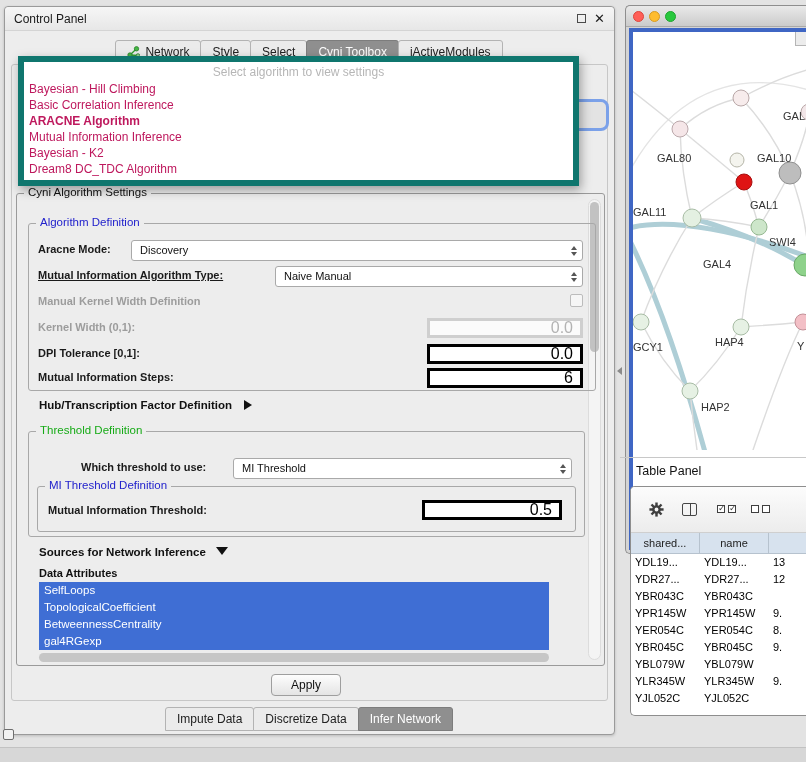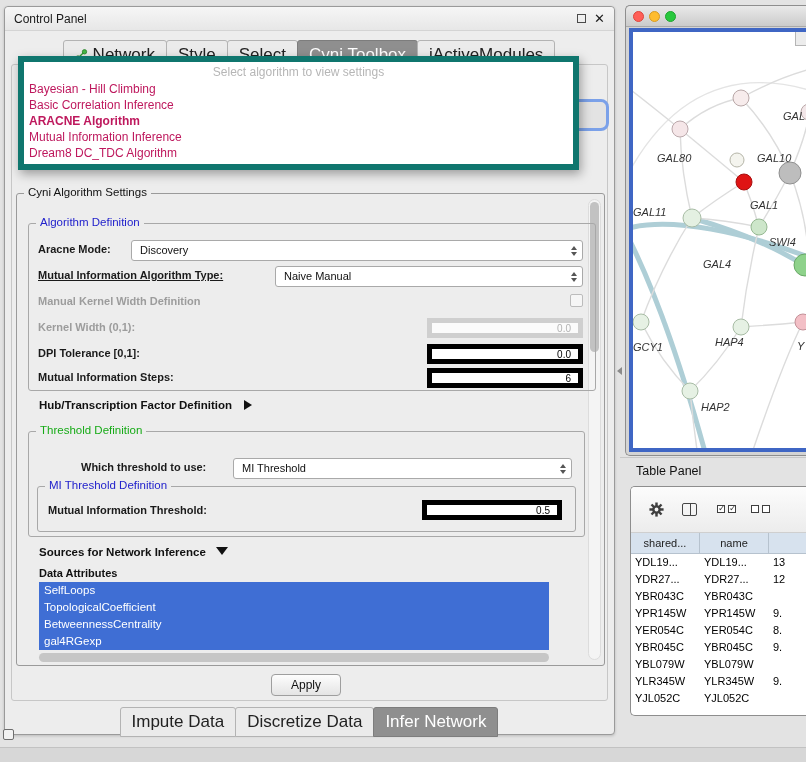--- a/index.html
+++ b/index.html
@@ -16,21 +16,21 @@
         background:#ededed; border:1px solid #9a9a9a; border-radius:4px;
         box-shadow:0 1px 3px rgba(0,0,0,.18); }
   .cp-title { position:absolute; top:0; left:0; right:0; height:24px;
         background:linear-gradient(#f6f6f6,#e7e7e7); border-bottom:1px solid #d4d4d4;
         border-radius:4px 4px 0 0; font-size:12px; color:#1a1a1a; line-height:24px; padding-left:9px; }
   .cp-controls { position:absolute; right:9px; top:6px; display:flex; gap:8px; align-items:center; }
   .float-btn { width:9px; height:9px; border:1.5px solid #4a4a4a; background:transparent; }
   .close-btn { font-size:13px; font-weight:bold; color:#1a1a1a; line-height:11px; cursor:default; }
 
   .cp-tabs { position:absolute; top:33px; left:0; right:0; display:flex; justify-content:center; z-index:3; }
-  .tab { font-size:17px; color:#222; background:#ebebeb; border:1px solid #b3b3b3;
+  .tab { font-size:12px; color:#222; background:#ebebeb; border:1px solid #b3b3b3;
          padding:4px 11px; margin-left:-1px; display:flex; gap:5px; align-items:center;
          border-radius:3px 3px 0 0; white-space:nowrap; }
   .tab.selected { background:#8f8f8f; color:#fff; border-color:#7d7d7d; }
 
   .tab-pane { position:absolute; left:6px; top:57px; right:6px; bottom:33px;
         border:1px solid #c7c7c7; border-radius:3px; z-index:1; }
 
   
   .dropdown { position:absolute; left:13px; top:49px; width:561px; background:#fff;
         border:6px solid #0f766e; box-shadow:2px 4px 10px rgba(0,0,0,.35); z-index:30; padding-bottom:3px; }
@@ -61,22 +61,22 @@
 
   .lbl { position:absolute; font-size:11px; font-weight:bold; color:#1a1a1a; white-space:nowrap; }
   .lbl.disabled { color:#9c9c9c; }
 
   .combo { position:absolute; height:21px; background:#fff; border:1px solid #a9a9a9; border-radius:3px;
         font-size:11px; line-height:19px; padding-left:8px; color:#111; }
   .combo .arrows { position:absolute; right:5px; top:50%; margin-top:-5px; display:flex; flex-direction:column; gap:2px; }
   .arr-up { width:0; height:0; border-left:3.5px solid transparent; border-right:3.5px solid transparent; border-bottom:4px solid #555; }
   .arr-dn { width:0; height:0; border-left:3.5px solid transparent; border-right:3.5px solid transparent; border-top:4px solid #555; }
 
-  .field { position:absolute; height:20px; background:#fff; border:5px solid #000000;
-        font-size:10px; text-align:right; padding:0 7px 0 4px; color:#000;
+  .field { position:absolute; height:20px; background:#fff; border:3px solid #000000;
+        font-size:16px; text-align:right; padding:0 7px 0 4px; color:#000;
         font-family:"Liberation Sans","DejaVu Sans",sans-serif; }
   .field.disabled { border-color:#cfcfcf; color:#b3b3b3; background:#fbfbfb; }
 
   .checkbox { position:absolute; width:13px; height:13px; background:#f6f6f6;
         border:1px solid #bcbcbc; border-radius:2px; }
 
   .hub-row { position:absolute; left:22px; top:205px; font-size:11.5px; font-weight:bold; color:#111; }
   .tri-right { display:inline-block; width:0; height:0; border-top:5.5px solid transparent;
         border-bottom:5.5px solid transparent; border-left:8px solid #111; margin-left:9px; vertical-align:-1px; }
   .tri-down { display:inline-block; width:0; height:0; border-left:6px solid transparent;
@@ -88,22 +88,22 @@
   .attr-item { height:17px; line-height:17px; font-size:11.5px; color:#fff; background:#3f6ed4; padding-left:5px; }
   .hscroll { position:absolute; left:22px; top:459px; width:510px; height:9px; background:#c6c6c6; border-radius:5px; }
 
   .apply-btn { position:absolute; left:266px; top:667px; width:70px; height:22px;
         background:linear-gradient(#fdfdfd,#e4e4e4); border:1px solid #9e9e9e; border-radius:4px;
         font-size:12px; color:#111; text-align:center; line-height:20px; }
 
   .bottom-tabs { position:absolute; left:0; right:0; top:700px; display:flex; justify-content:center; }
 
   
-  .net { position:absolute; left:625px; top:5px; width:181px; height:451px;
-        background:#d4d4d4; border:1px solid #8e8e8e; border-right:none; border-radius:5px 0 0 5px;font-style:italic; }
+  .net { position:absolute; left:625px; top:5px; width:181px; height:549px;
+        background:#d4d4d4; border:1px solid #8e8e8e; border-right:none; border-radius:5px 0 0 5px; }
   .net-title { position:absolute; top:0; left:0; right:0; height:21px;
         background:linear-gradient(#e9e9e9,#cbcbcb); border-bottom:1px solid #a9a9a9; border-radius:5px 0 0 0; }
   .tl { position:absolute; top:5px; width:11px; height:11px; border-radius:50%; }
   .tl.red    { left:7px;  background:#ff5f57; border:1px solid #dd453d; }
   .tl.yellow { left:23px; background:#febc2e; border:1px solid #d89b22; }
   .tl.green  { left:39px; background:#28c83d; border:1px solid #1ea42f; }
   .net-body { position:absolute; top:22px; left:3px; right:0; bottom:3px;
         background:#fff; border:4px solid #3f66c4; border-right:none; overflow:hidden; }
   .net-corner { position:absolute; right:0; top:0; width:11px; height:14px; background:#ececec;
         border-left:1px solid #b5b5b5; border-bottom:1px solid #b5b5b5; }
@@ -182,20 +182,21 @@
 
   <div class="peek-btn"></div>
 
   <div class="dropdown">
     <div class="dd-placeholder">Select algorithm to view settings</div>
     <div>
         <div class="dd-item">Bayesian - Hill Climbing</div>
         <div class="dd-item">Basic Correlation Inference</div>
         <div class="dd-item dd-selected">ARACNE Algorithm</div>
         <div class="dd-item">Mutual Information Inference</div>
+        <div class="dd-item">Bayesian - K2</div>
         <div class="dd-item">Dream8 DC_TDC Algorithm</div>
       </div>
   </div>
 
   <div class="settings">
     <div class="group-title">Cyni Algorithm Settings</div>
 
     <div class="vscroll">
       <div class="vthumb"></div>
     </div>

